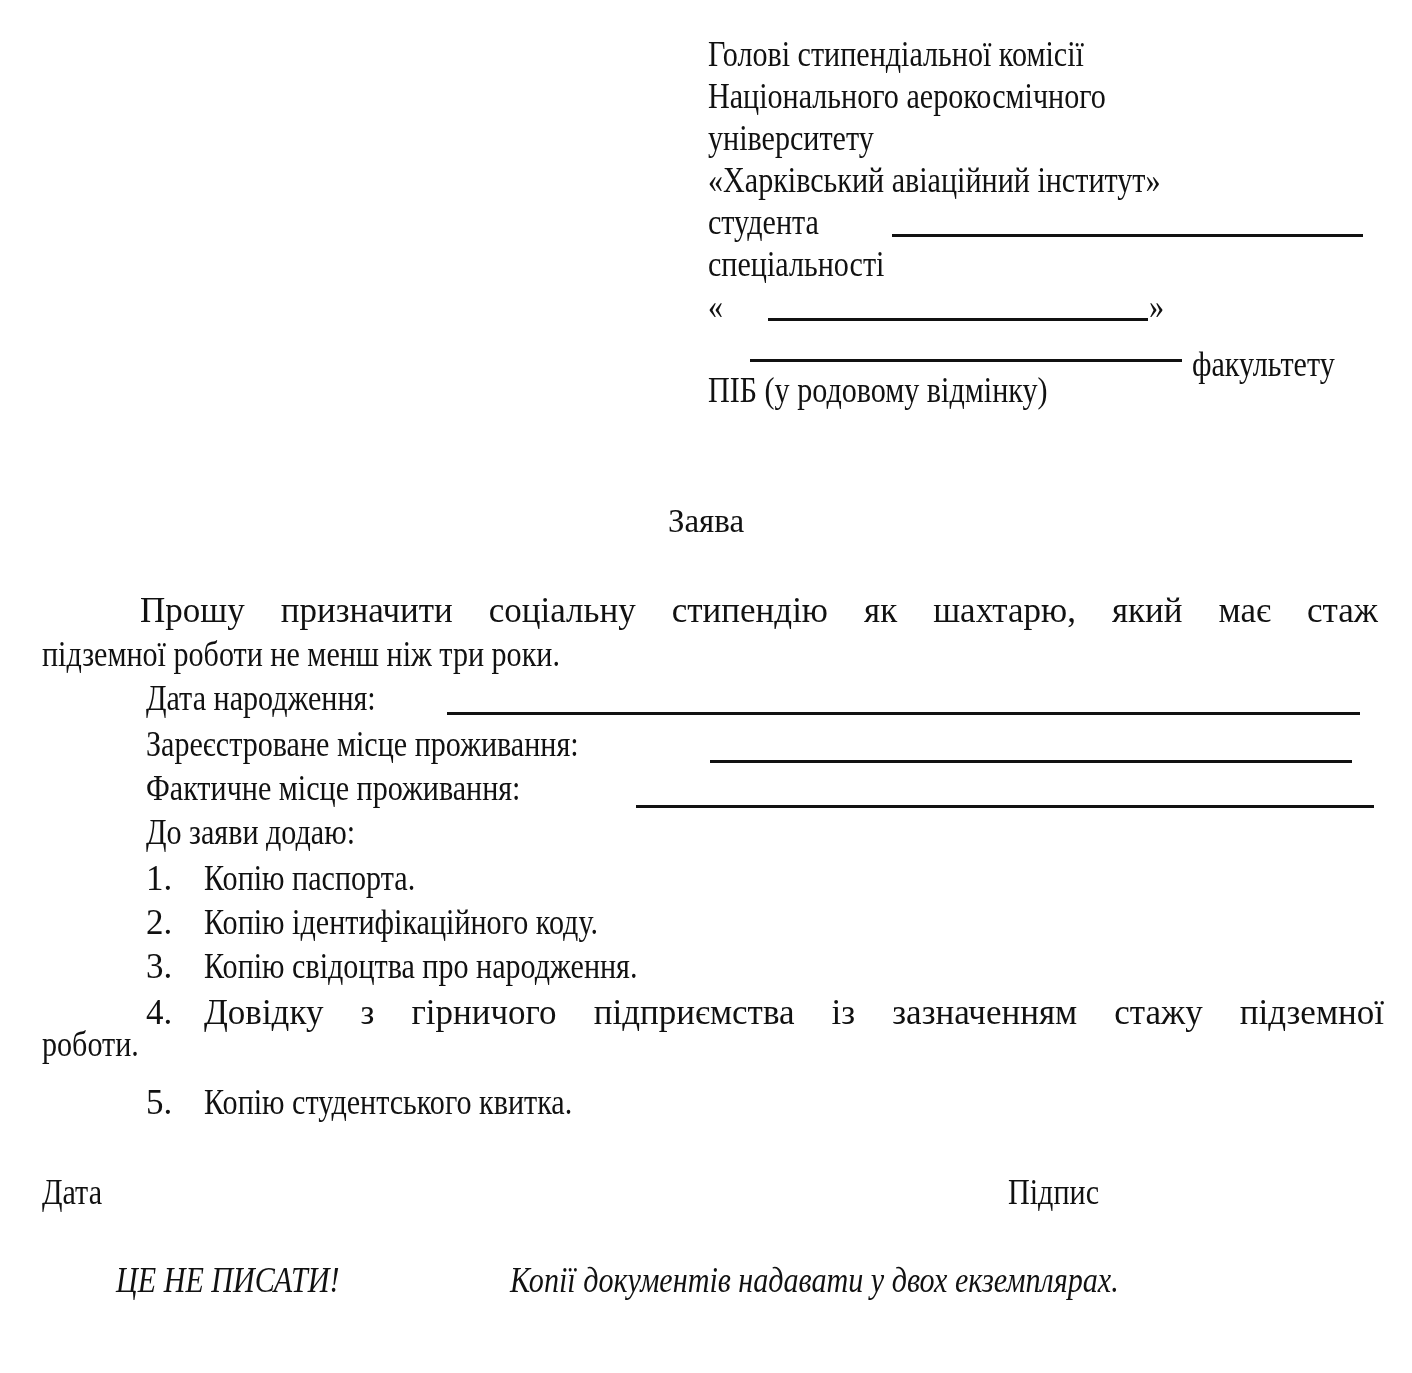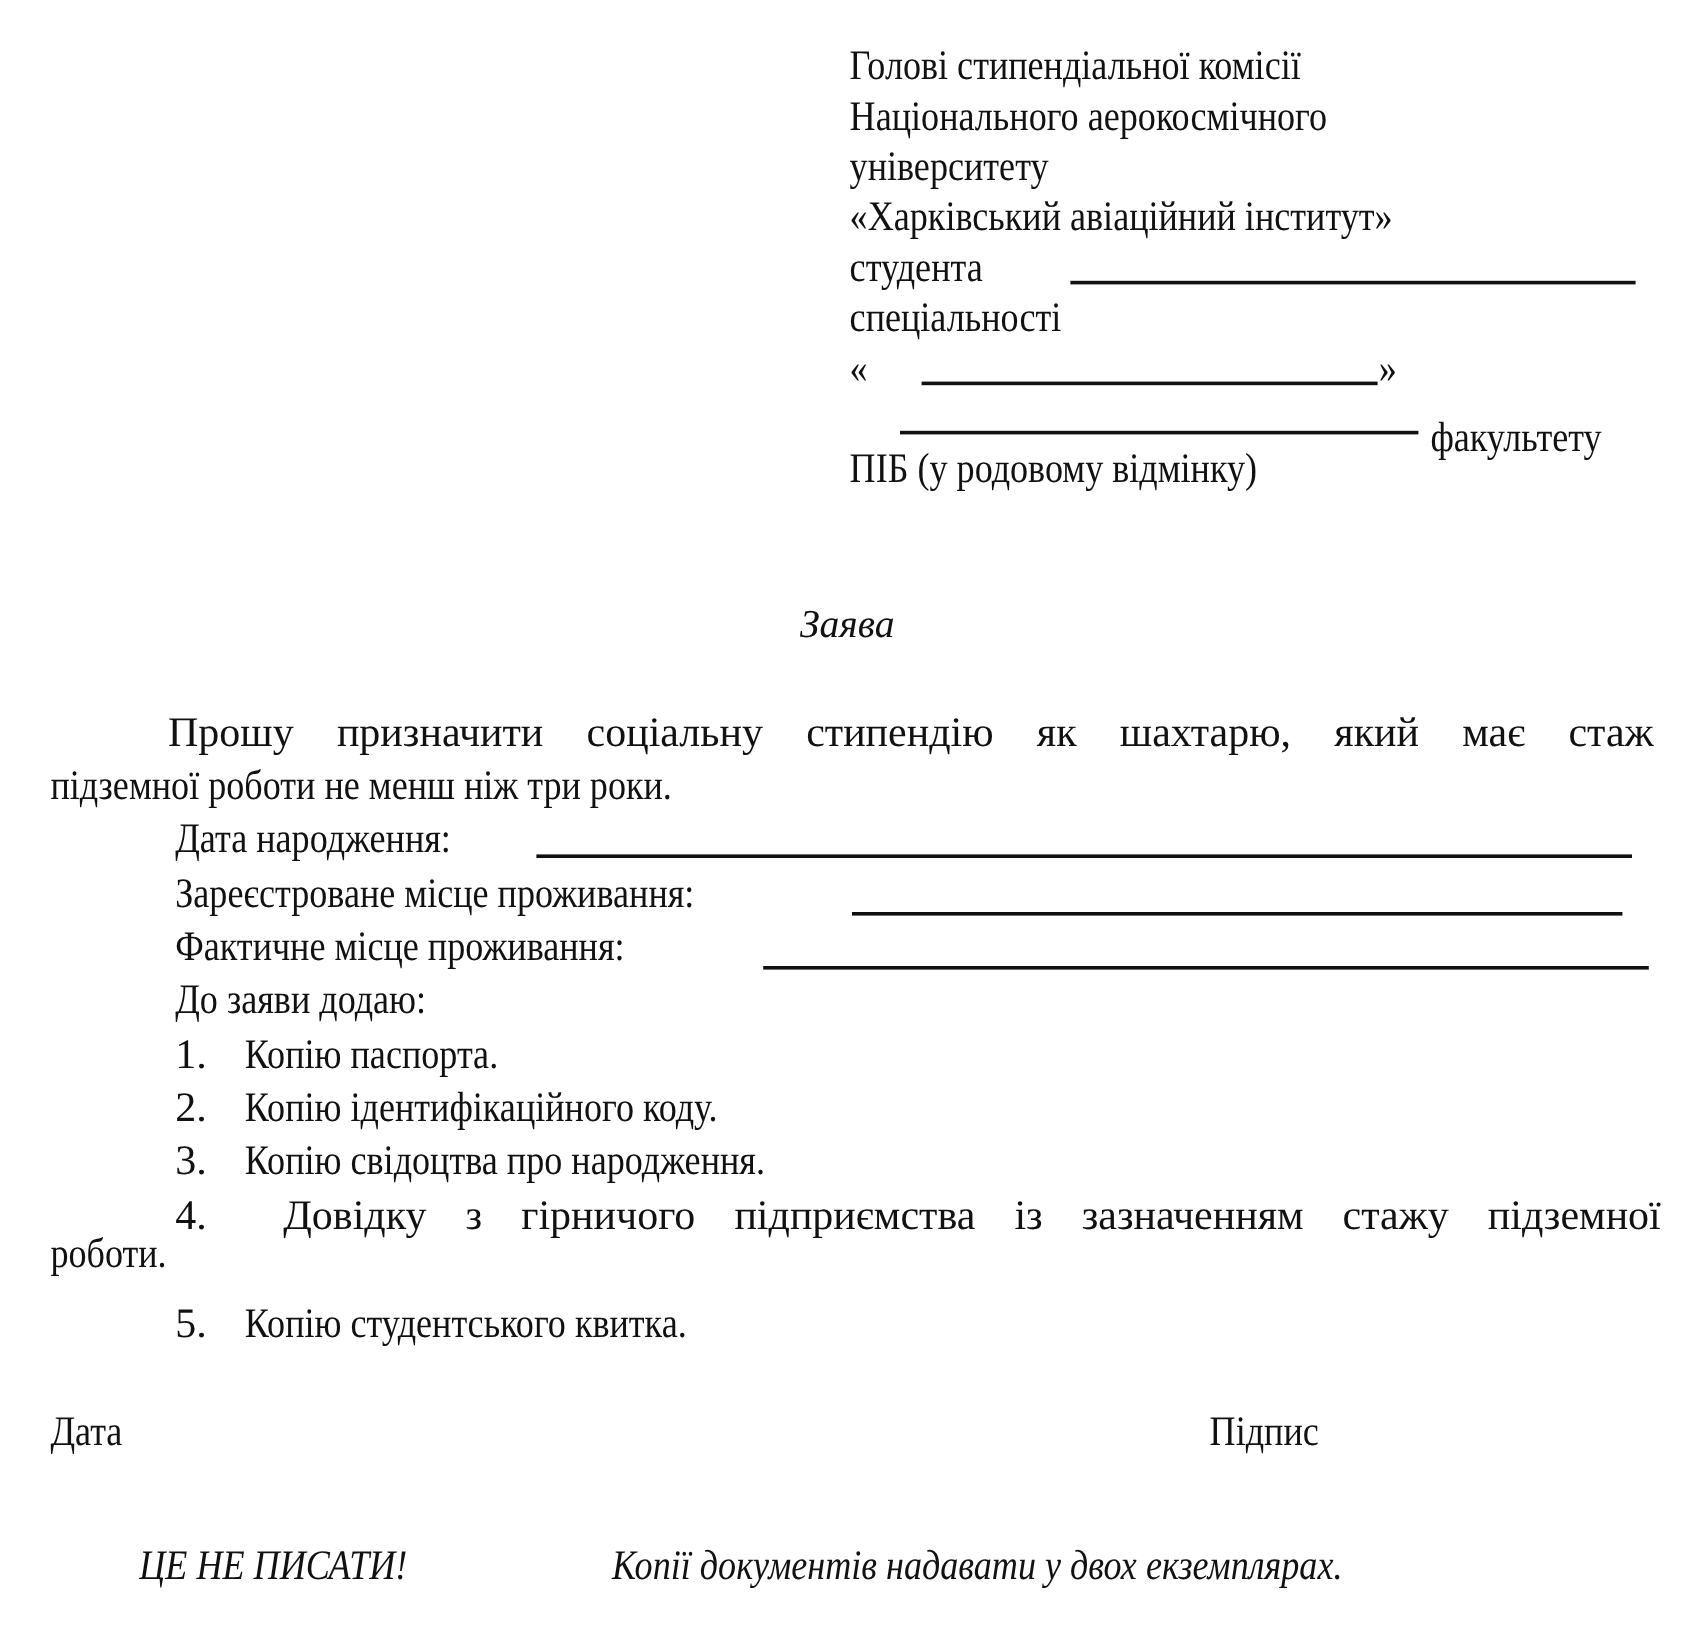--- a/index.html
+++ b/index.html
@@ -8,24 +8,24 @@
     font-family: "Liberation Serif", "DejaVu Serif", serif;
     color: #111111;
     font-size: 35px;
   }
   .narrow { transform: scaleX(0.86); transform-origin: left center; display: inline-block; white-space: nowrap; }
   .line { position: absolute; white-space: nowrap; line-height: 42px; }
 
   
   .hdr { left: 708px; }
 
-  .title { left: 0; width: 1412px; text-align: center; top: 500px; font-style: italic; }
+  .title { left: 0; width: 1412px; text-align: center; top: 500px; }
   .indent { left: 146px; }
   .num { display: inline-block; width: 58px; }
-  .italic { font-style: italic; margin-top: 24px; }
+  .italic { font-style: italic; }
 </style>
 </head>
 <body>
 
 <div class="line hdr" style="top:34px"><span class="narrow">Голові стипендіальної комісії</span></div>
 <div class="line hdr" style="top:76px"><span class="narrow">Національного аерокосмічного</span></div>
 <div class="line hdr" style="top:118px"><span class="narrow">університету</span></div>
 <div class="line hdr" style="top:160px"><span class="narrow">«Харківський авіаційний інститут»</span></div>
 <div class="line hdr" style="top:202px">
   <span class="narrow">студента</span>
@@ -67,21 +67,21 @@
   <span class="num">1.</span><span class="narrow">Копію паспорта.</span>
 </div>
 <div class="line indent" style="top:902px">
   <span class="num">2.</span><span class="narrow">Копію ідентифікаційного коду.</span>
 </div>
 <div class="line indent" style="top:946px">
   <span class="num">3.</span><span class="narrow">Копію свідоцтва про народження.</span>
 </div>
 <div class="line indent" style="top:992px;width:1238px;display:flex;">
   <span class="num">4.</span>
-  <span style="flex:1;display:block;text-align:justify;text-align-last:justify;margin-left:32px;">Довідку з гірничого підприємства із зазначенням стажу підземної</span>
+  <span style="flex:1;display:block;text-align:justify;text-align-last:justify;">Довідку з гірничого підприємства із зазначенням стажу підземної</span>
 </div>
 <div class="line" style="left:42px;top:1024px"><span class="narrow">роботи.</span></div>
 <div class="line indent" style="top:1082px">
   <span class="num">5.</span><span class="narrow">Копію студентського квитка.</span>
 </div>
 
 <div class="line" style="left:42px;top:1172px"><span class="narrow">Дата</span></div>
 <div class="line" style="left:1008px;top:1172px"><span class="narrow">Підпис</span></div>
 
 <div class="line italic" style="left:116px;top:1260px"><span class="narrow">ЦЕ НЕ ПИСАТИ!</span></div>

